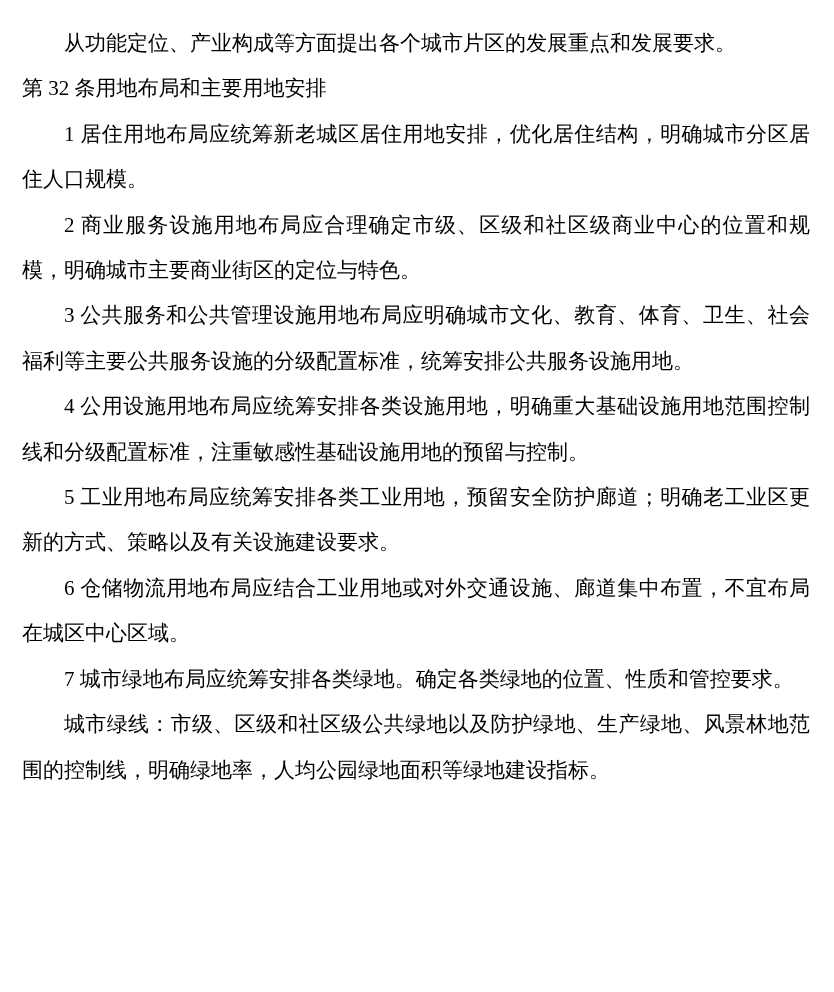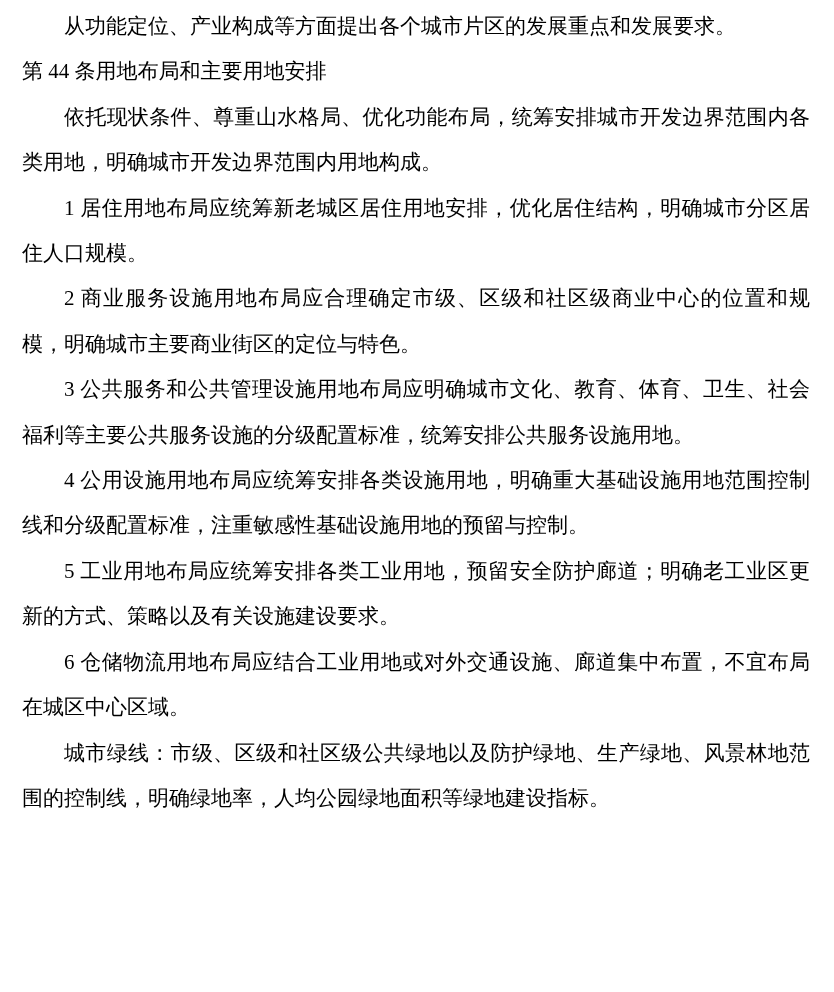--- a/index.html
+++ b/index.html
@@ -10,41 +10,41 @@
     background: #ffffff;
   }
   .doc-page {
     width: 834px;
     height: 992px;
     background: #ffffff;
     color: #000000;
     font-family: "Liberation Serif", "DejaVu Serif", serif;
     font-size: 21px;
     line-height: 45.4px;
-    padding: 4px 24px 0 22px;
+    padding: 21px 24px 0 22px;
     overflow: hidden;
     text-align: justify;
     text-justify: inter-ideograph;
   }
   .para {
     text-indent: 2em;
     word-break: break-all;
   }
   .heading {
     text-indent: 0;
     word-break: break-all;
   }
 </style>
 </head>
 <body>
 
 <div class="doc-page">
   <p class="para">从功能定位、产业构成等方面提出各个城市片区的发展重点和发展要求。</p>
-  <p class="heading">第 44 条用地布局和主要用地安排</p>
-  <p class="para">依托现状条件、尊重山水格局、优化功能布局，统筹安排城市开发边界范围内各类用地，明确城市开发边界范围内用地构成。</p>
+  <p class="heading">第 32 条用地布局和主要用地安排</p>
   <p class="para">1 居住用地布局应统筹新老城区居住用地安排，优化居住结构，明确城市分区居住人口规模。</p>
   <p class="para">2 商业服务设施用地布局应合理确定市级、区级和社区级商业中心的位置和规模，明确城市主要商业街区的定位与特色。</p>
   <p class="para">3 公共服务和公共管理设施用地布局应明确城市文化、教育、体育、卫生、社会福利等主要公共服务设施的分级配置标准，统筹安排公共服务设施用地。</p>
   <p class="para">4 公用设施用地布局应统筹安排各类设施用地，明确重大基础设施用地范围控制线和分级配置标准，注重敏感性基础设施用地的预留与控制。</p>
   <p class="para">5 工业用地布局应统筹安排各类工业用地，预留安全防护廊道；明确老工业区更新的方式、策略以及有关设施建设要求。</p>
   <p class="para">6 仓储物流用地布局应结合工业用地或对外交通设施、廊道集中布置，不宜布局在城区中心区域。</p>
+  <p class="para">7 城市绿地布局应统筹安排各类绿地。确定各类绿地的位置、性质和管控要求。</p>
   <p class="para">城市绿线：市级、区级和社区级公共绿地以及防护绿地、生产绿地、风景林地范围的控制线，明确绿地率，人均公园绿地面积等绿地建设指标。</p>
 </div>
 
 </body></html>

